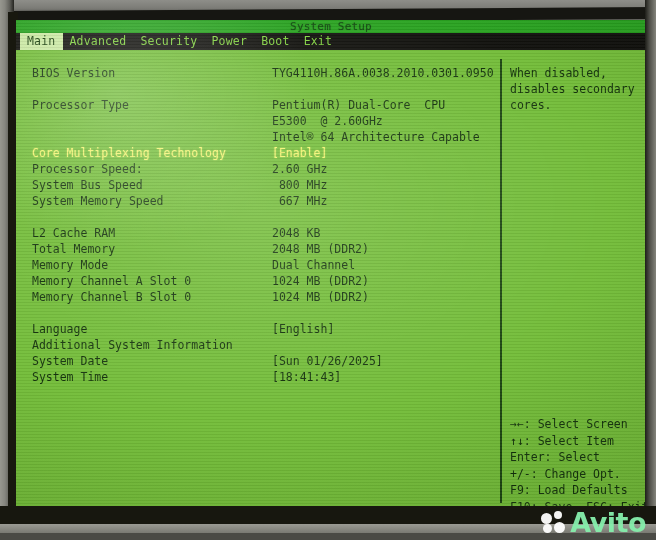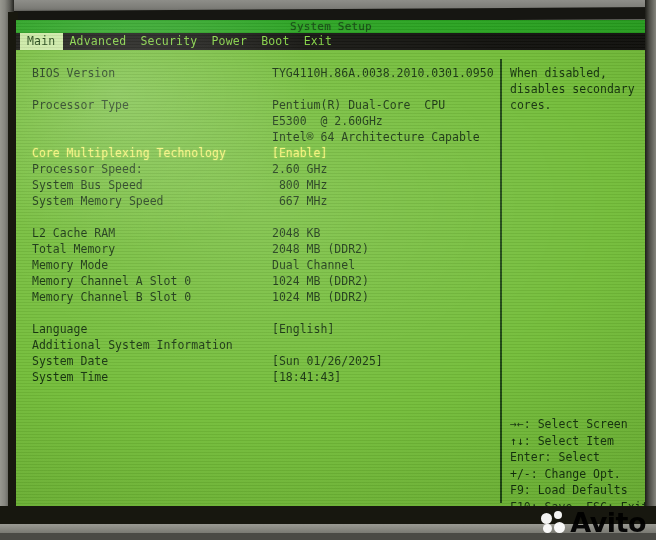--- a/index.html
+++ b/index.html
@@ -186,21 +186,21 @@
   }
   .wm-dots i.d1 { width: 11px; height: 11px; left: 0px;  top: 2px;  }
   .wm-dots i.d2 { width: 8px;  height: 8px;  left: 13px; top: 0px;  }
   .wm-dots i.d3 { width: 9px;  height: 9px;  left: 2px;  top: 13px; }
   .wm-dots i.d4 { width: 11px; height: 11px; left: 13px; top: 11px; }
   .wm-text {
     font-family: "DejaVu Sans", "Liberation Sans", sans-serif;
     font-weight: bold;
     font-size: 27px;
     line-height: 27px;
-    color: #000000;
+    color: #86efac;
     letter-spacing: -0.5px;
   }
 </style>
 </head>
 <body>
 
 <div id="photo">
 
   <div class="bezel-top"></div>
   <div class="bezel-top-dark"></div>

